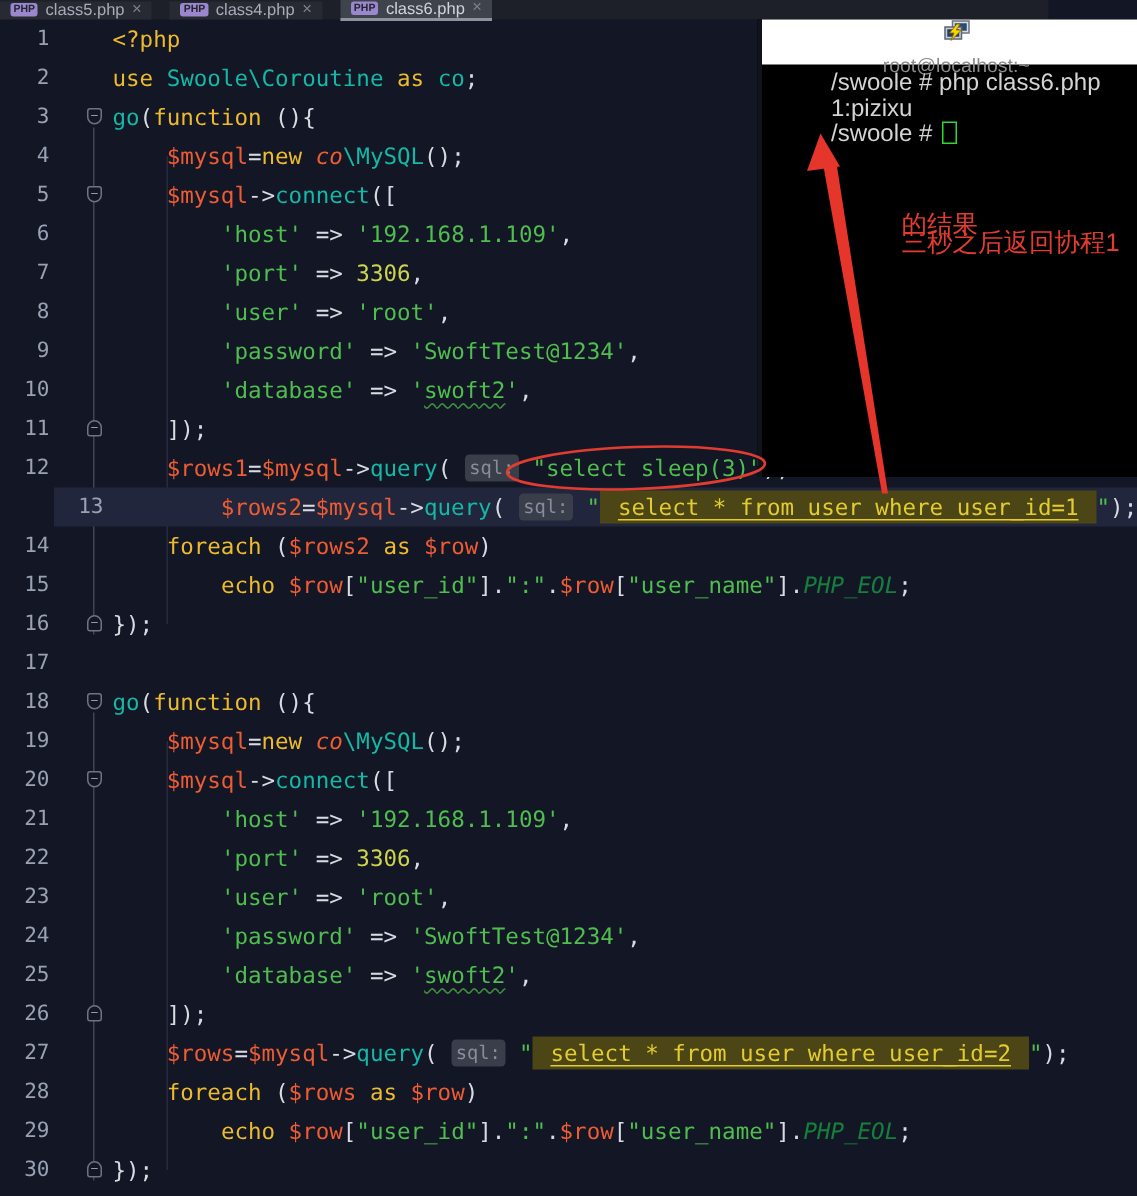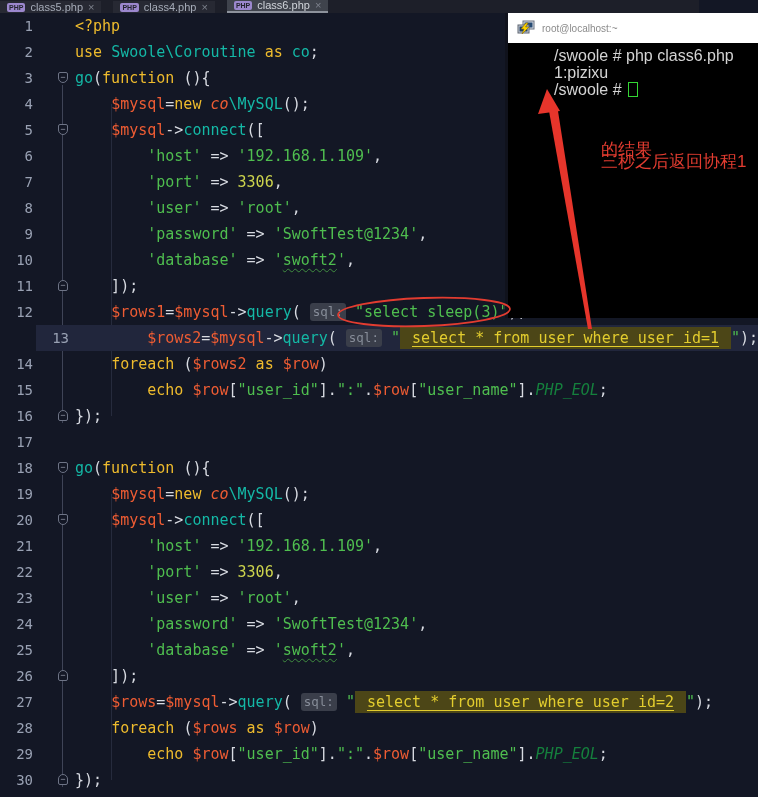--- a/index.html
+++ b/index.html
@@ -1,21 +1,21 @@
 <!DOCTYPE html>
 <html><head>
 <meta charset="utf-8">
 <style>
   html,body{margin:0;padding:0;background:#131725;}
   body{width:758px;height:797px;position:relative;overflow:hidden;
        font-family:"Liberation Sans",sans-serif;}
 
   
   .tabbar{position:absolute;left:0;top:0;width:699px;height:13px;
-          background:#1d1f29;display:flex;align-items:flex-end;z-index:3;}
+          background:#1d1f29;display:flex;align-items:center;z-index:3;}
   .tab{display:flex;align-items:center;gap:5px;padding:0 7px;margin-right:12px;
        background:#272933;color:#a6acb8;font-size:11px;cursor:default;}
   .tab.active{background:#3f434c;color:#d0d4da;border-bottom:2px solid #8d929c;}
   .php-badge{font-size:7px;font-weight:bold;background:#9b87cd;color:#23242e;
              padding:1px 2px;border-radius:2px;line-height:1;}
   .tab-close{color:#7d828d;font-size:11px;line-height:1;}
 
   
   .editor{position:absolute;left:0;top:13px;width:758px;height:784px;z-index:1;}
   .line{position:relative;height:26px;line-height:26px;white-space:pre;}
@@ -46,21 +46,21 @@
   .tk-hint{display:inline-block;background:#3a3e4a;color:#878d99;border-radius:3px;
            padding:0 3px;font-size:12.5px;line-height:18px;vertical-align:1px;}
   .tk-sql{color:#e3cd2e;background:#4c4617;text-decoration:underline;
           text-decoration-color:#e3cd2e;text-underline-offset:3px;padding:2px 12px;}
   .tk-sw{color:#4fbe4f;text-decoration:underline wavy #3f8d3f 1px;text-underline-offset:3px;}
 
   
   .terminal{position:absolute;left:505px;top:13px;width:253px;height:305px;
             background:#000;border-left:3px solid #10121c;box-sizing:border-box;z-index:10;}
   .term-title{height:30px;background:#ffffff;display:flex;align-items:center;
-              gap:7px;padding-left:9px;color:#8b8b8b;font-size:10px;}
+              gap:7px;padding-left:9px;color:#8b8b8b;font-size:13px;flex-direction:column;}
   .term-body{padding:4px 6px;font-family:Liberation Sans, sans-serif;
              font-size:16px;line-height:17px;color:#d4d4d4;white-space:pre;margin-left:40px;}
   .cursor{display:inline-block;width:8px;height:13px;border:1px solid #33d633;
           vertical-align:-2px;margin-left:2px;}
 
   
   .overlay{position:absolute;left:0;top:0;width:758px;height:797px;
            z-index:20;pointer-events:none;}
   .cn-note{position:absolute;color:#e23c30;font-size:17px;line-height:22px;
            z-index:21;pointer-events:none;font-family:"Liberation Sans",sans-serif;}

